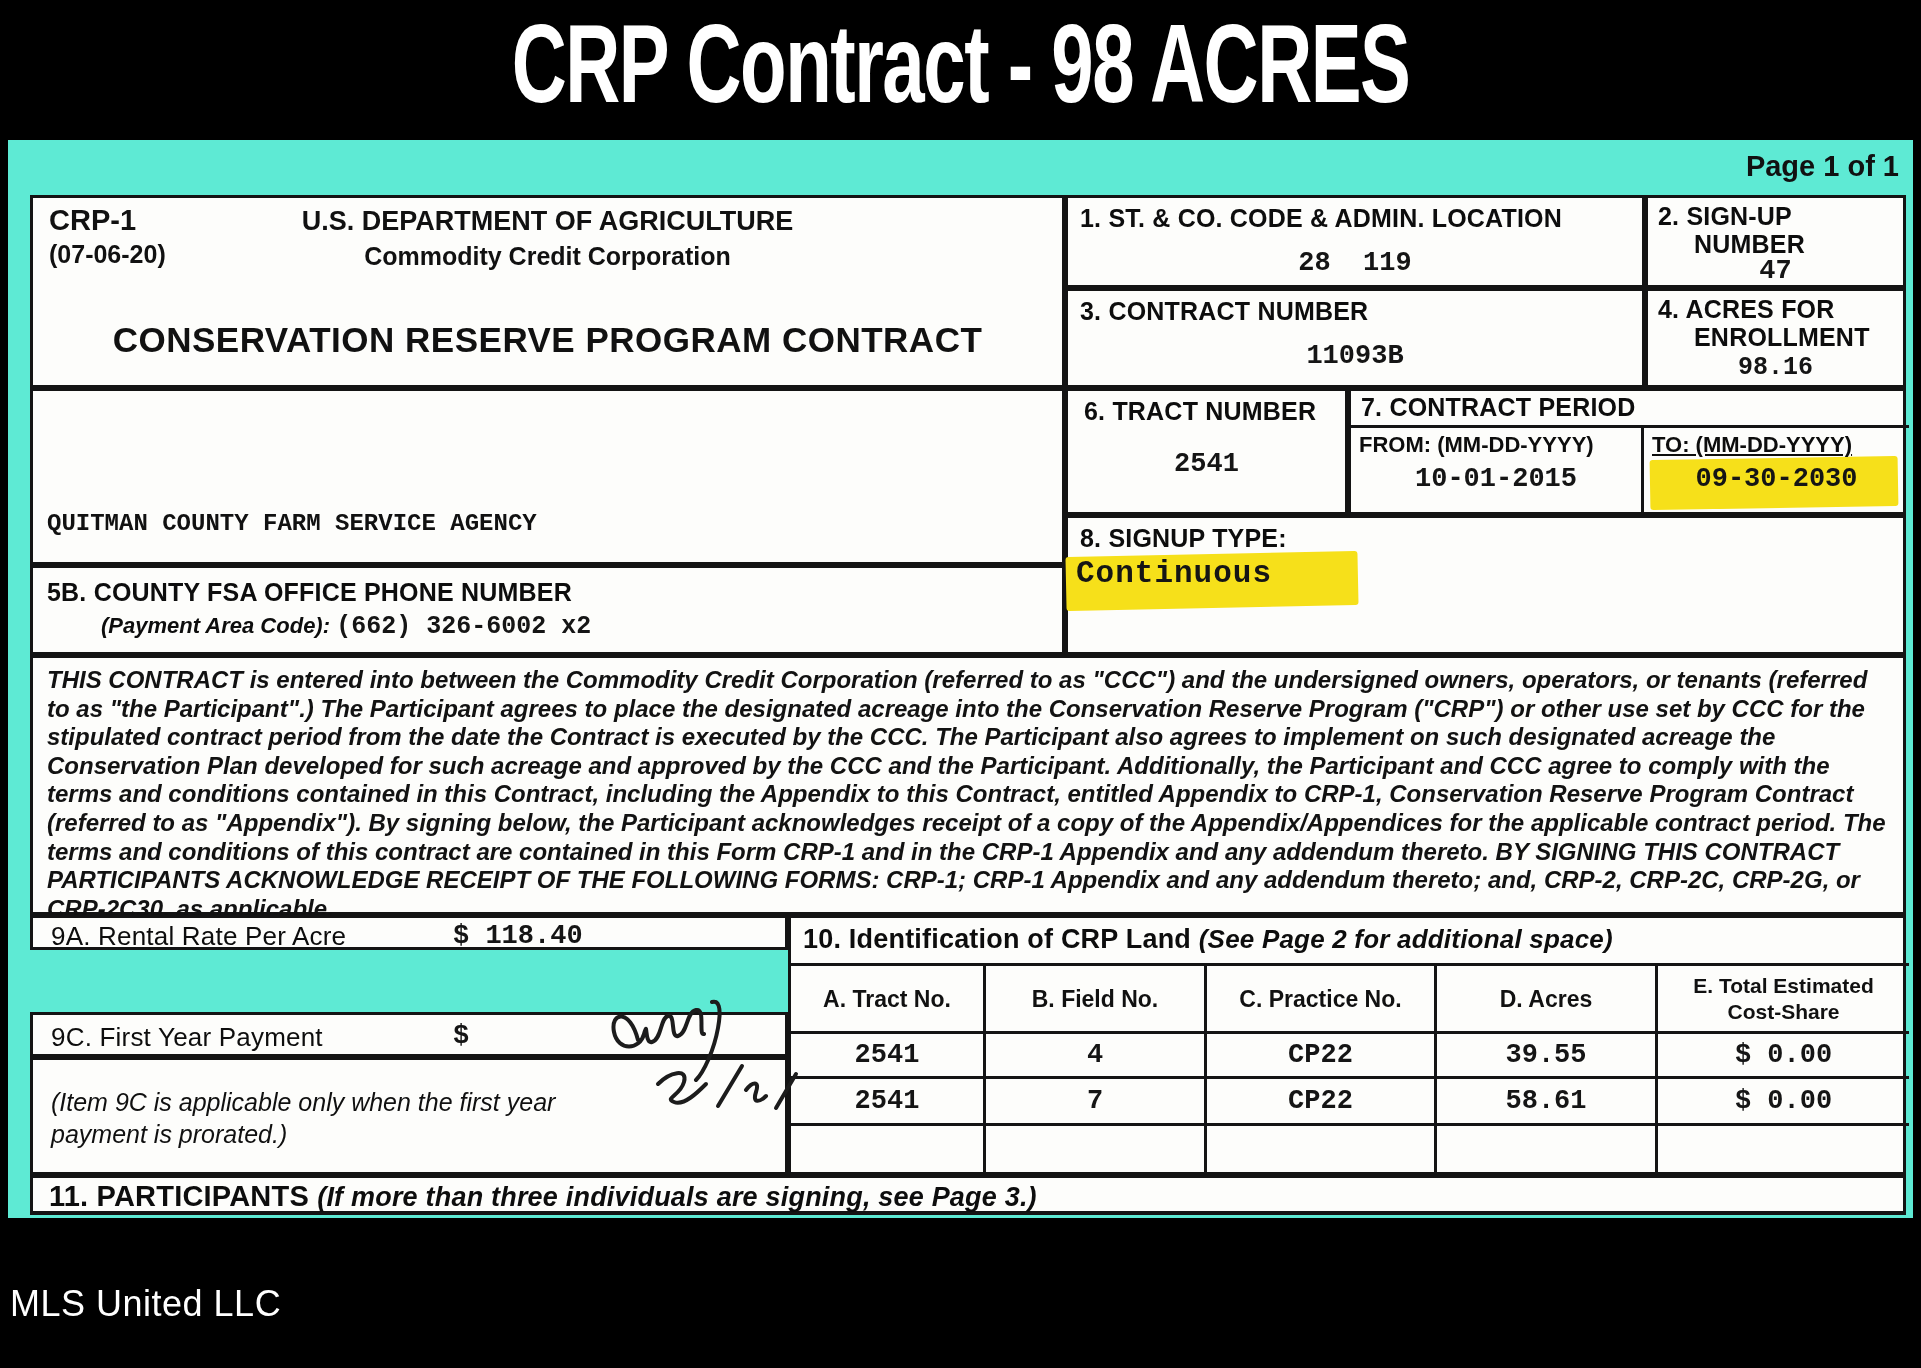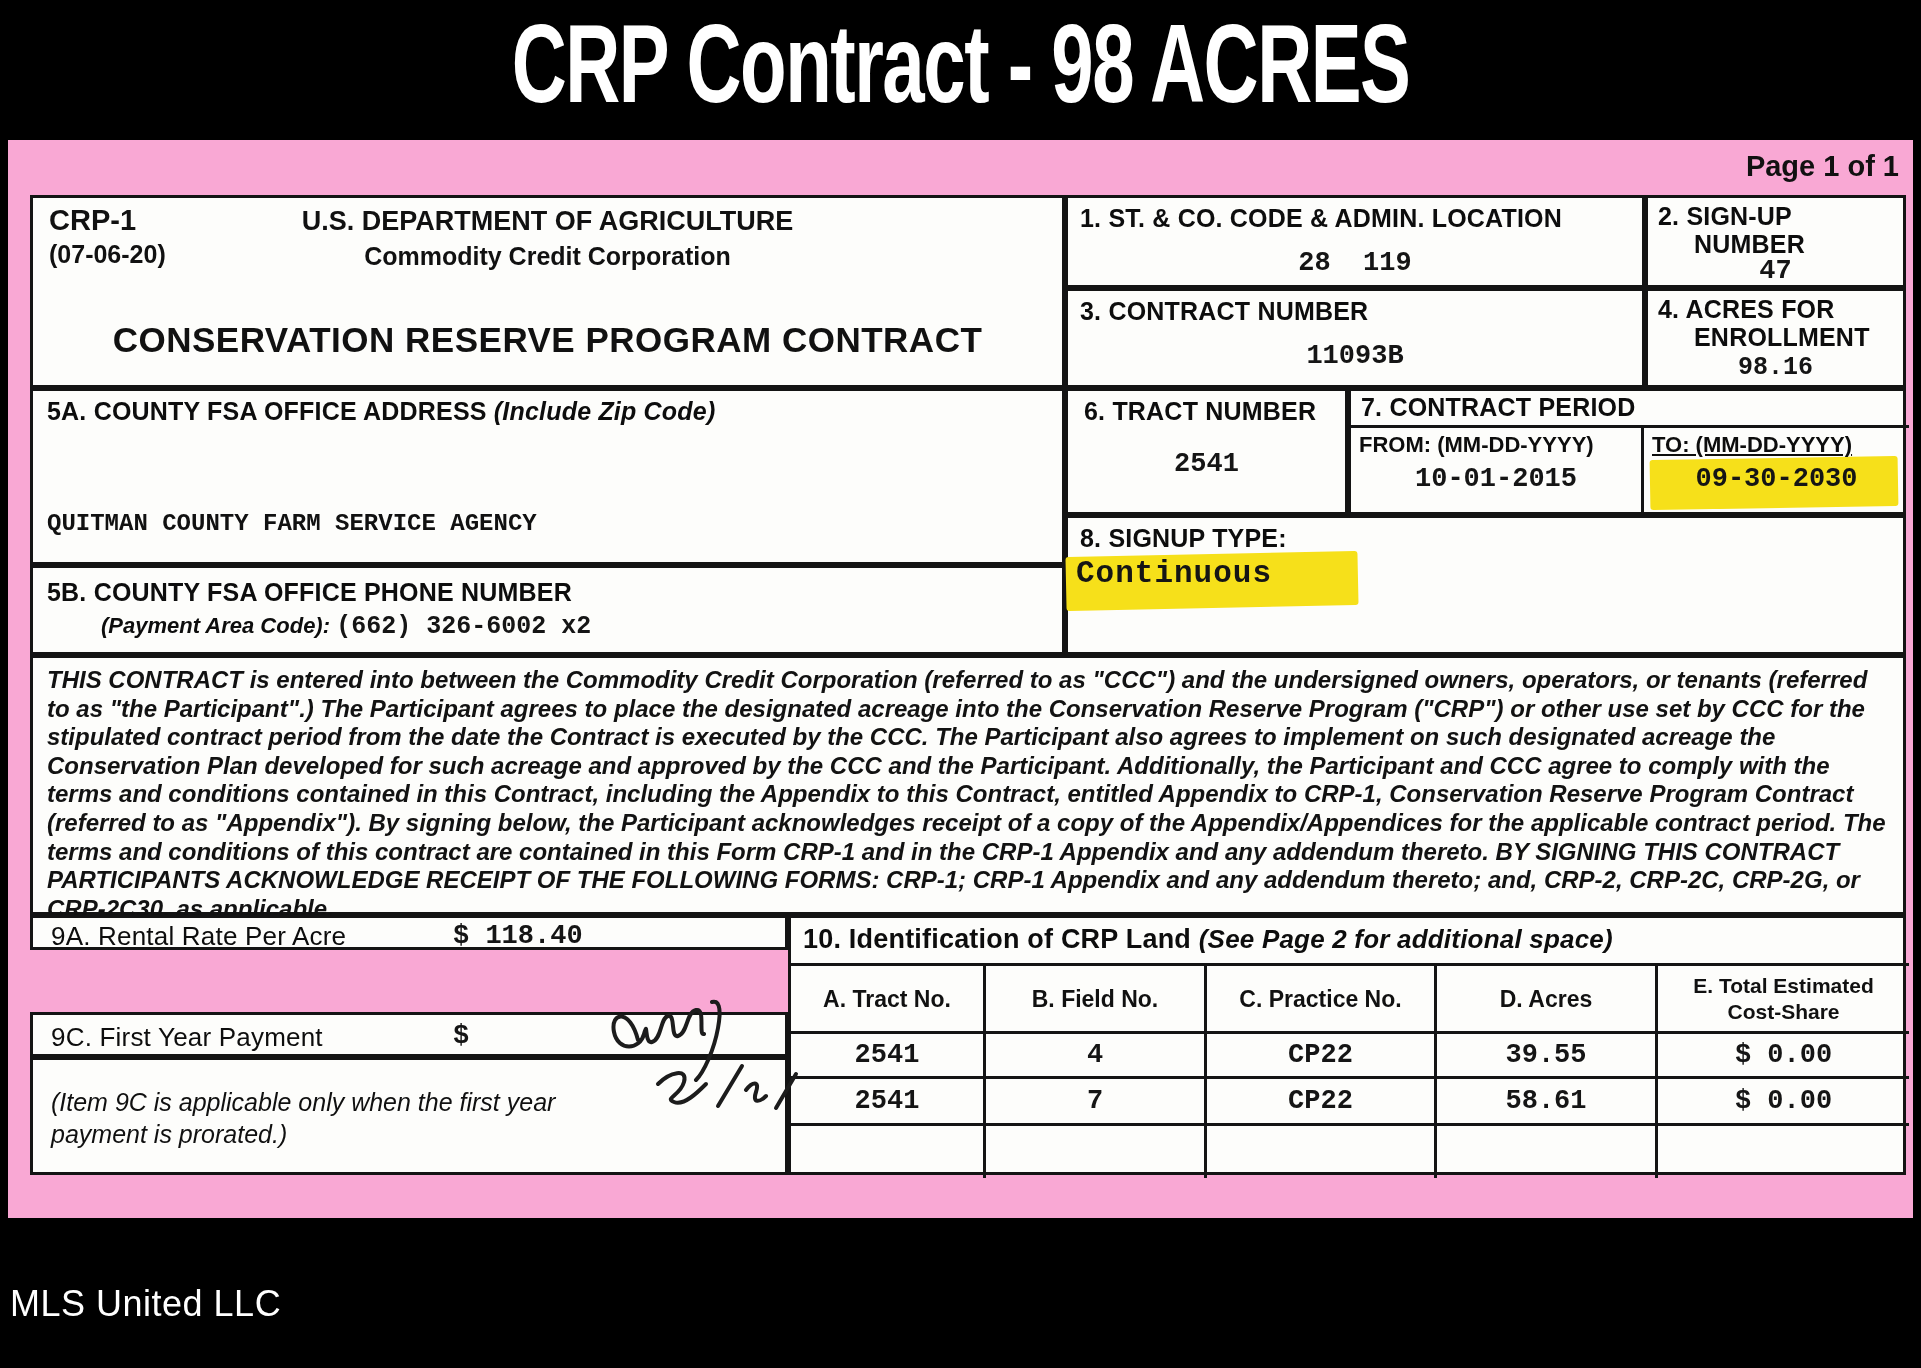--- a/index.html
+++ b/index.html
@@ -7,21 +7,21 @@
        font-family:"Liberation Sans",sans-serif;color:#111;}
 
   
   .banner{position:absolute;left:0;top:0;width:1921px;height:128px;
           display:flex;align-items:center;justify-content:center;}
   .banner span{display:inline-block;color:#fff;font-weight:700;font-size:103px;
           letter-spacing:-2px;transform:scale(0.74,1.08);white-space:nowrap;}
 
   
   .sheet{position:absolute;left:8px;top:140px;width:1905px;height:1078px;
-         background:#f9a8d4;}
+         background:#5eead4;}
   .abs{position:absolute;box-sizing:border-box;}
   .box{position:absolute;box-sizing:border-box;border:3px solid #141414;background:#fdfdfb;}
 
   .lbl{font-weight:700;font-size:25px;letter-spacing:.2px;color:#0d0d0d;}
   .lbl-sm{font-weight:700;font-size:22px;color:#0d0d0d;}
   .ital{font-style:italic;}
   .mono{font-family:"Liberation Mono","DejaVu Sans Mono",monospace;
         font-size:27px;font-weight:700;color:#151515;white-space:pre;}
 
   .page-label{position:absolute;top:10px;right:14px;font-weight:700;font-size:29px;}
@@ -99,23 +99,20 @@
     <div class="fieldvalue mono" style="top:50px;">11093B</div>
   </div>
 
   <div class="box" style="left:1637px;top:148px;width:261px;height:100px;">
     <div class="lbl" style="position:absolute;left:10px;top:4px;">4.  ACRES FOR</div>
     <div class="lbl" style="position:absolute;left:46px;top:32px;">ENROLLMENT</div>
     <div class="fieldvalue mono" style="top:62px;font-size:25px;">98.16</div>
   </div>
 
   <div class="box" style="left:22px;top:248px;width:1035px;height:177px;">
-    <div style="position:absolute;left:14px;top:6px;">
-      <span class="lbl">5A.  COUNTY FSA OFFICE ADDRESS </span><span class="lbl ital">(Include Zip Code)</span>
-    </div>
     <div class="addr">
       <div>QUITMAN COUNTY FARM SERVICE AGENCY</div>
       <div>310 MARTIN LUTHER KING DR</div>
       <div>MARKS, MS38646-1103</div>
     </div>
   </div>
 
   <div class="box" style="left:22px;top:425px;width:1035px;height:90px;">
     <div class="lbl" style="position:absolute;left:14px;top:10px;">5B.  COUNTY FSA OFFICE PHONE NUMBER</div>
     <div style="position:absolute;left:68px;top:44px;white-space:nowrap;">
@@ -203,16 +200,21 @@
       <div class="mono">$ 0.00</div>
 
       <div class="mono"></div>
       <div class="mono"></div>
       <div class="mono"></div>
       <div class="mono"></div>
       <div class="mono"></div>
     </div>
   </div>
 
+  <div class="box" style="left:22px;top:1035px;width:1876px;height:40px;border-bottom-width:4px;">
+    <div style="position:absolute;left:16px;top:2px;white-space:nowrap;">
+      <span class="lbl" style="font-size:29px;">11.  PARTICIPANTS </span><span class="lbl ital" style="font-size:27px;">(If more than three individuals are signing, see Page 3.)</span>
+    </div>
+  </div>
 
 </div>
 
 <div class="watermark">MLS United LLC</div>
 
 </body></html>

